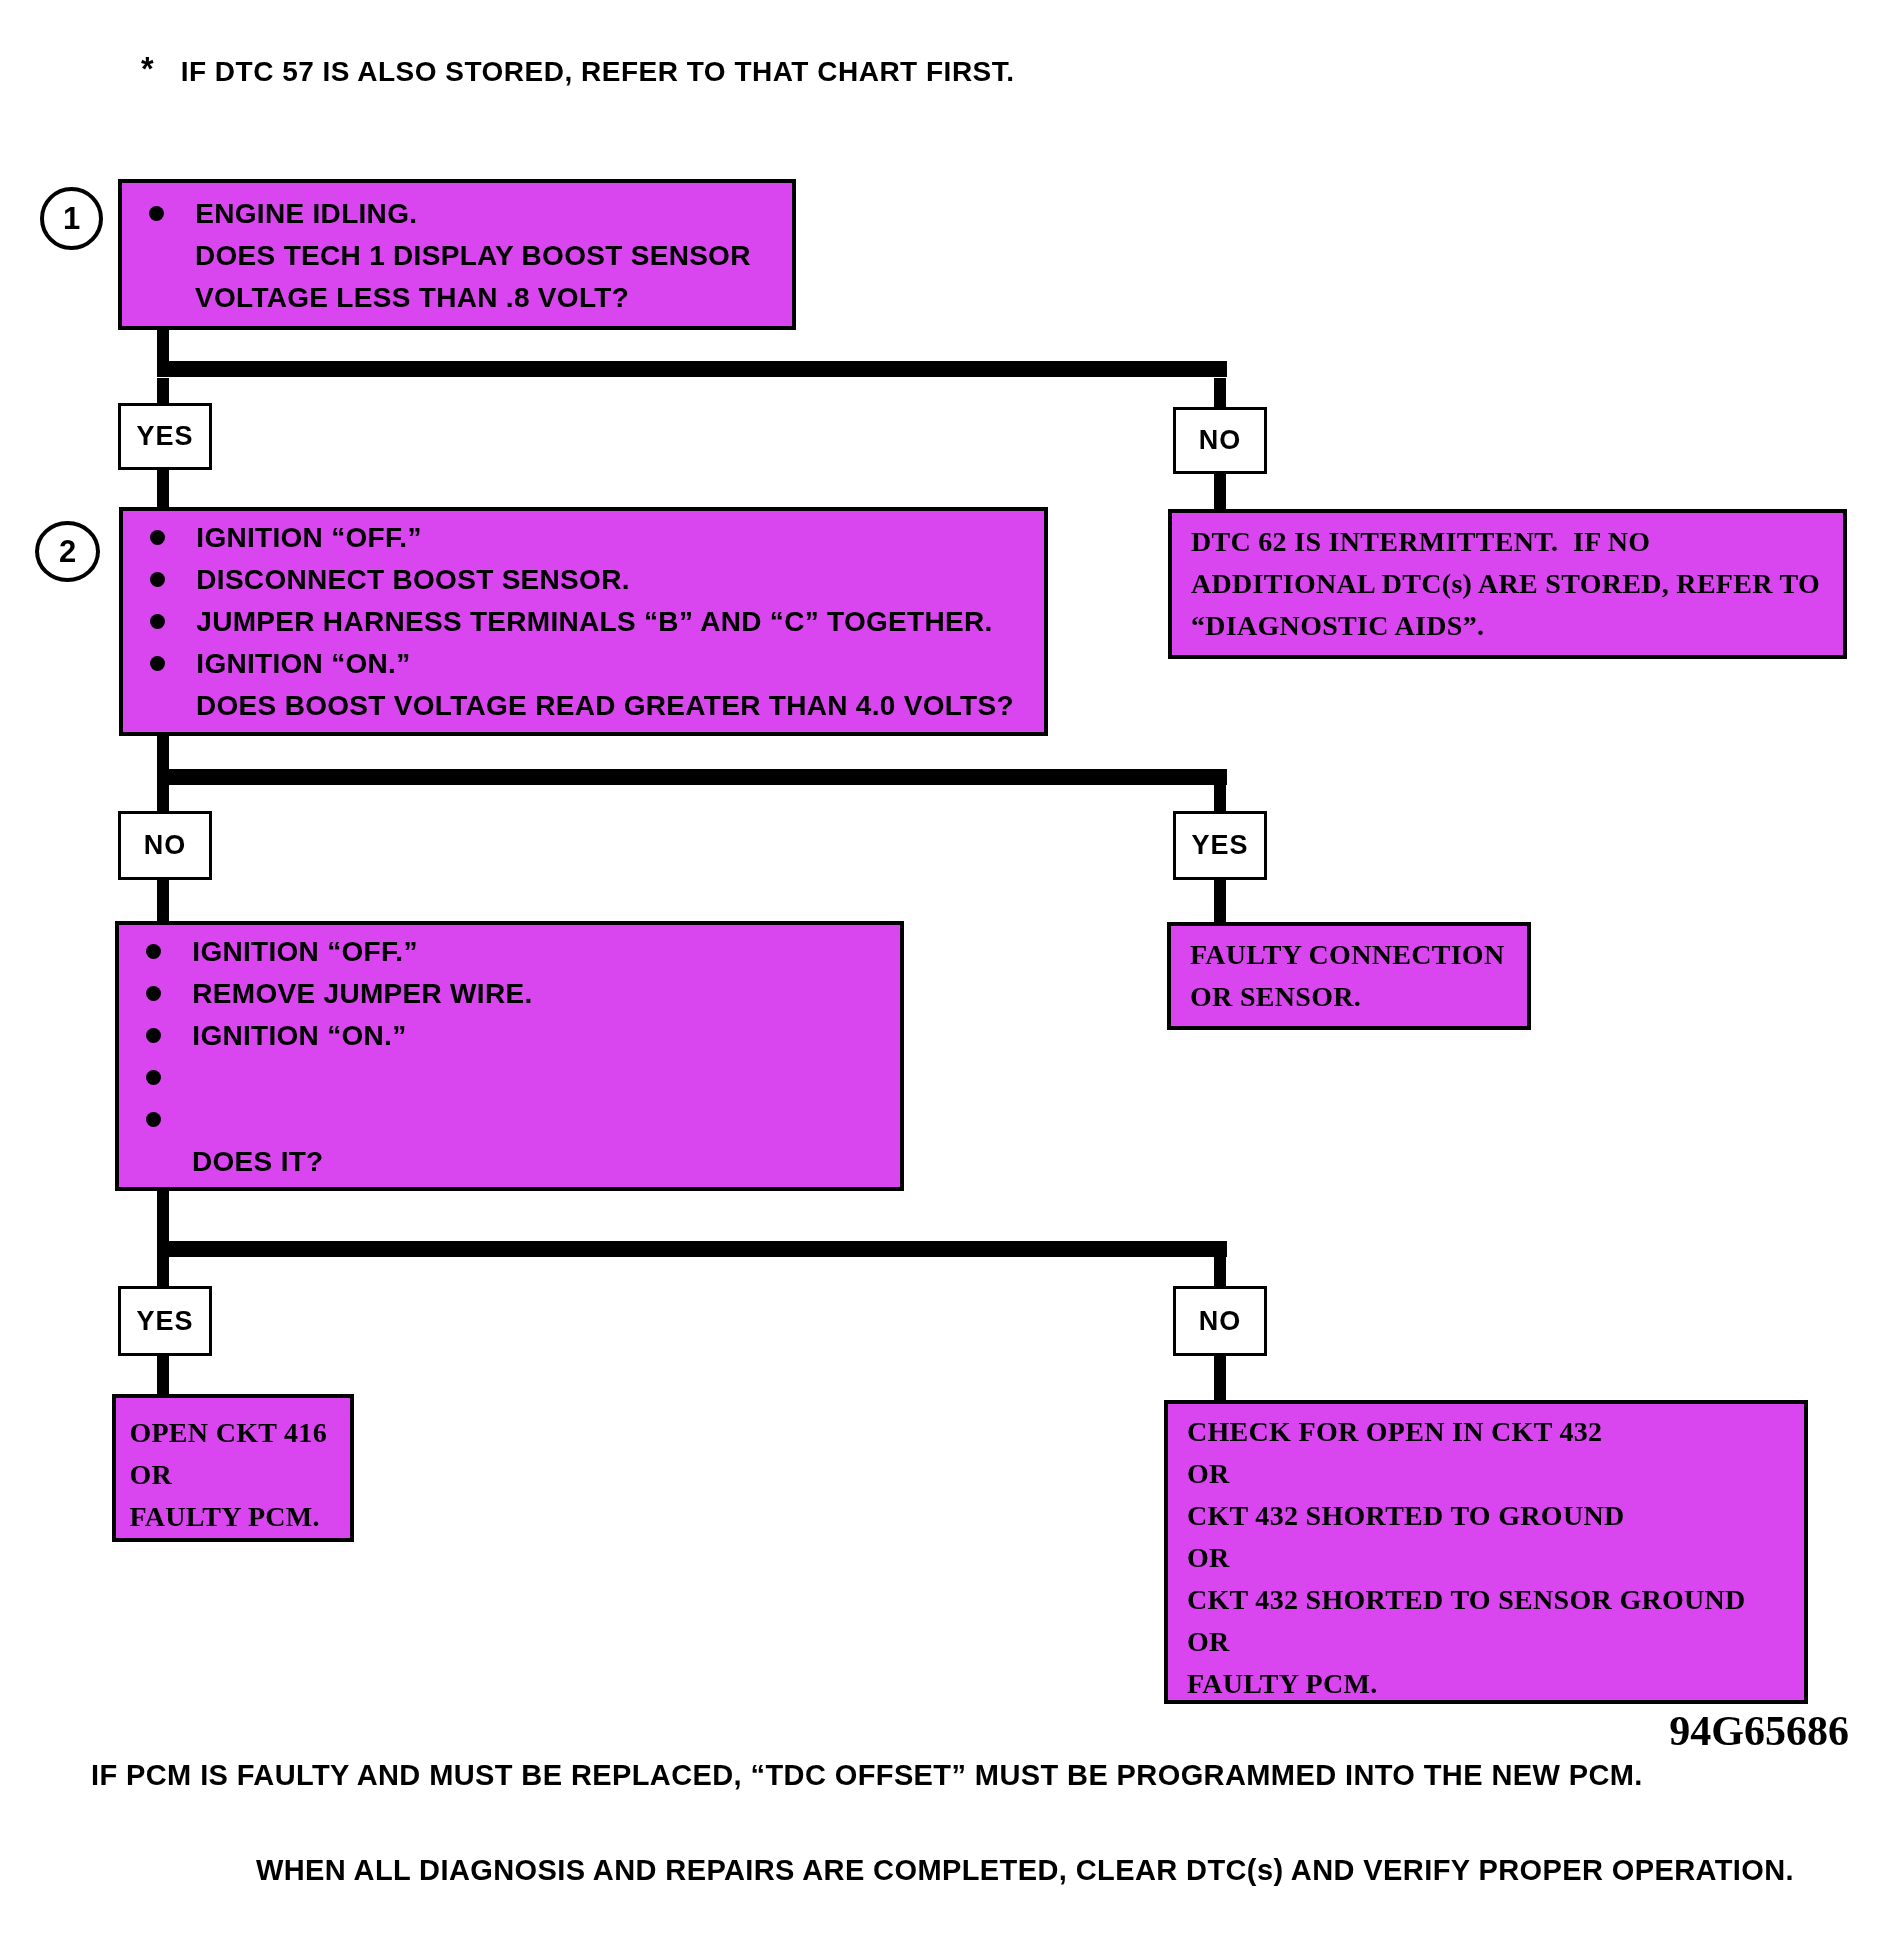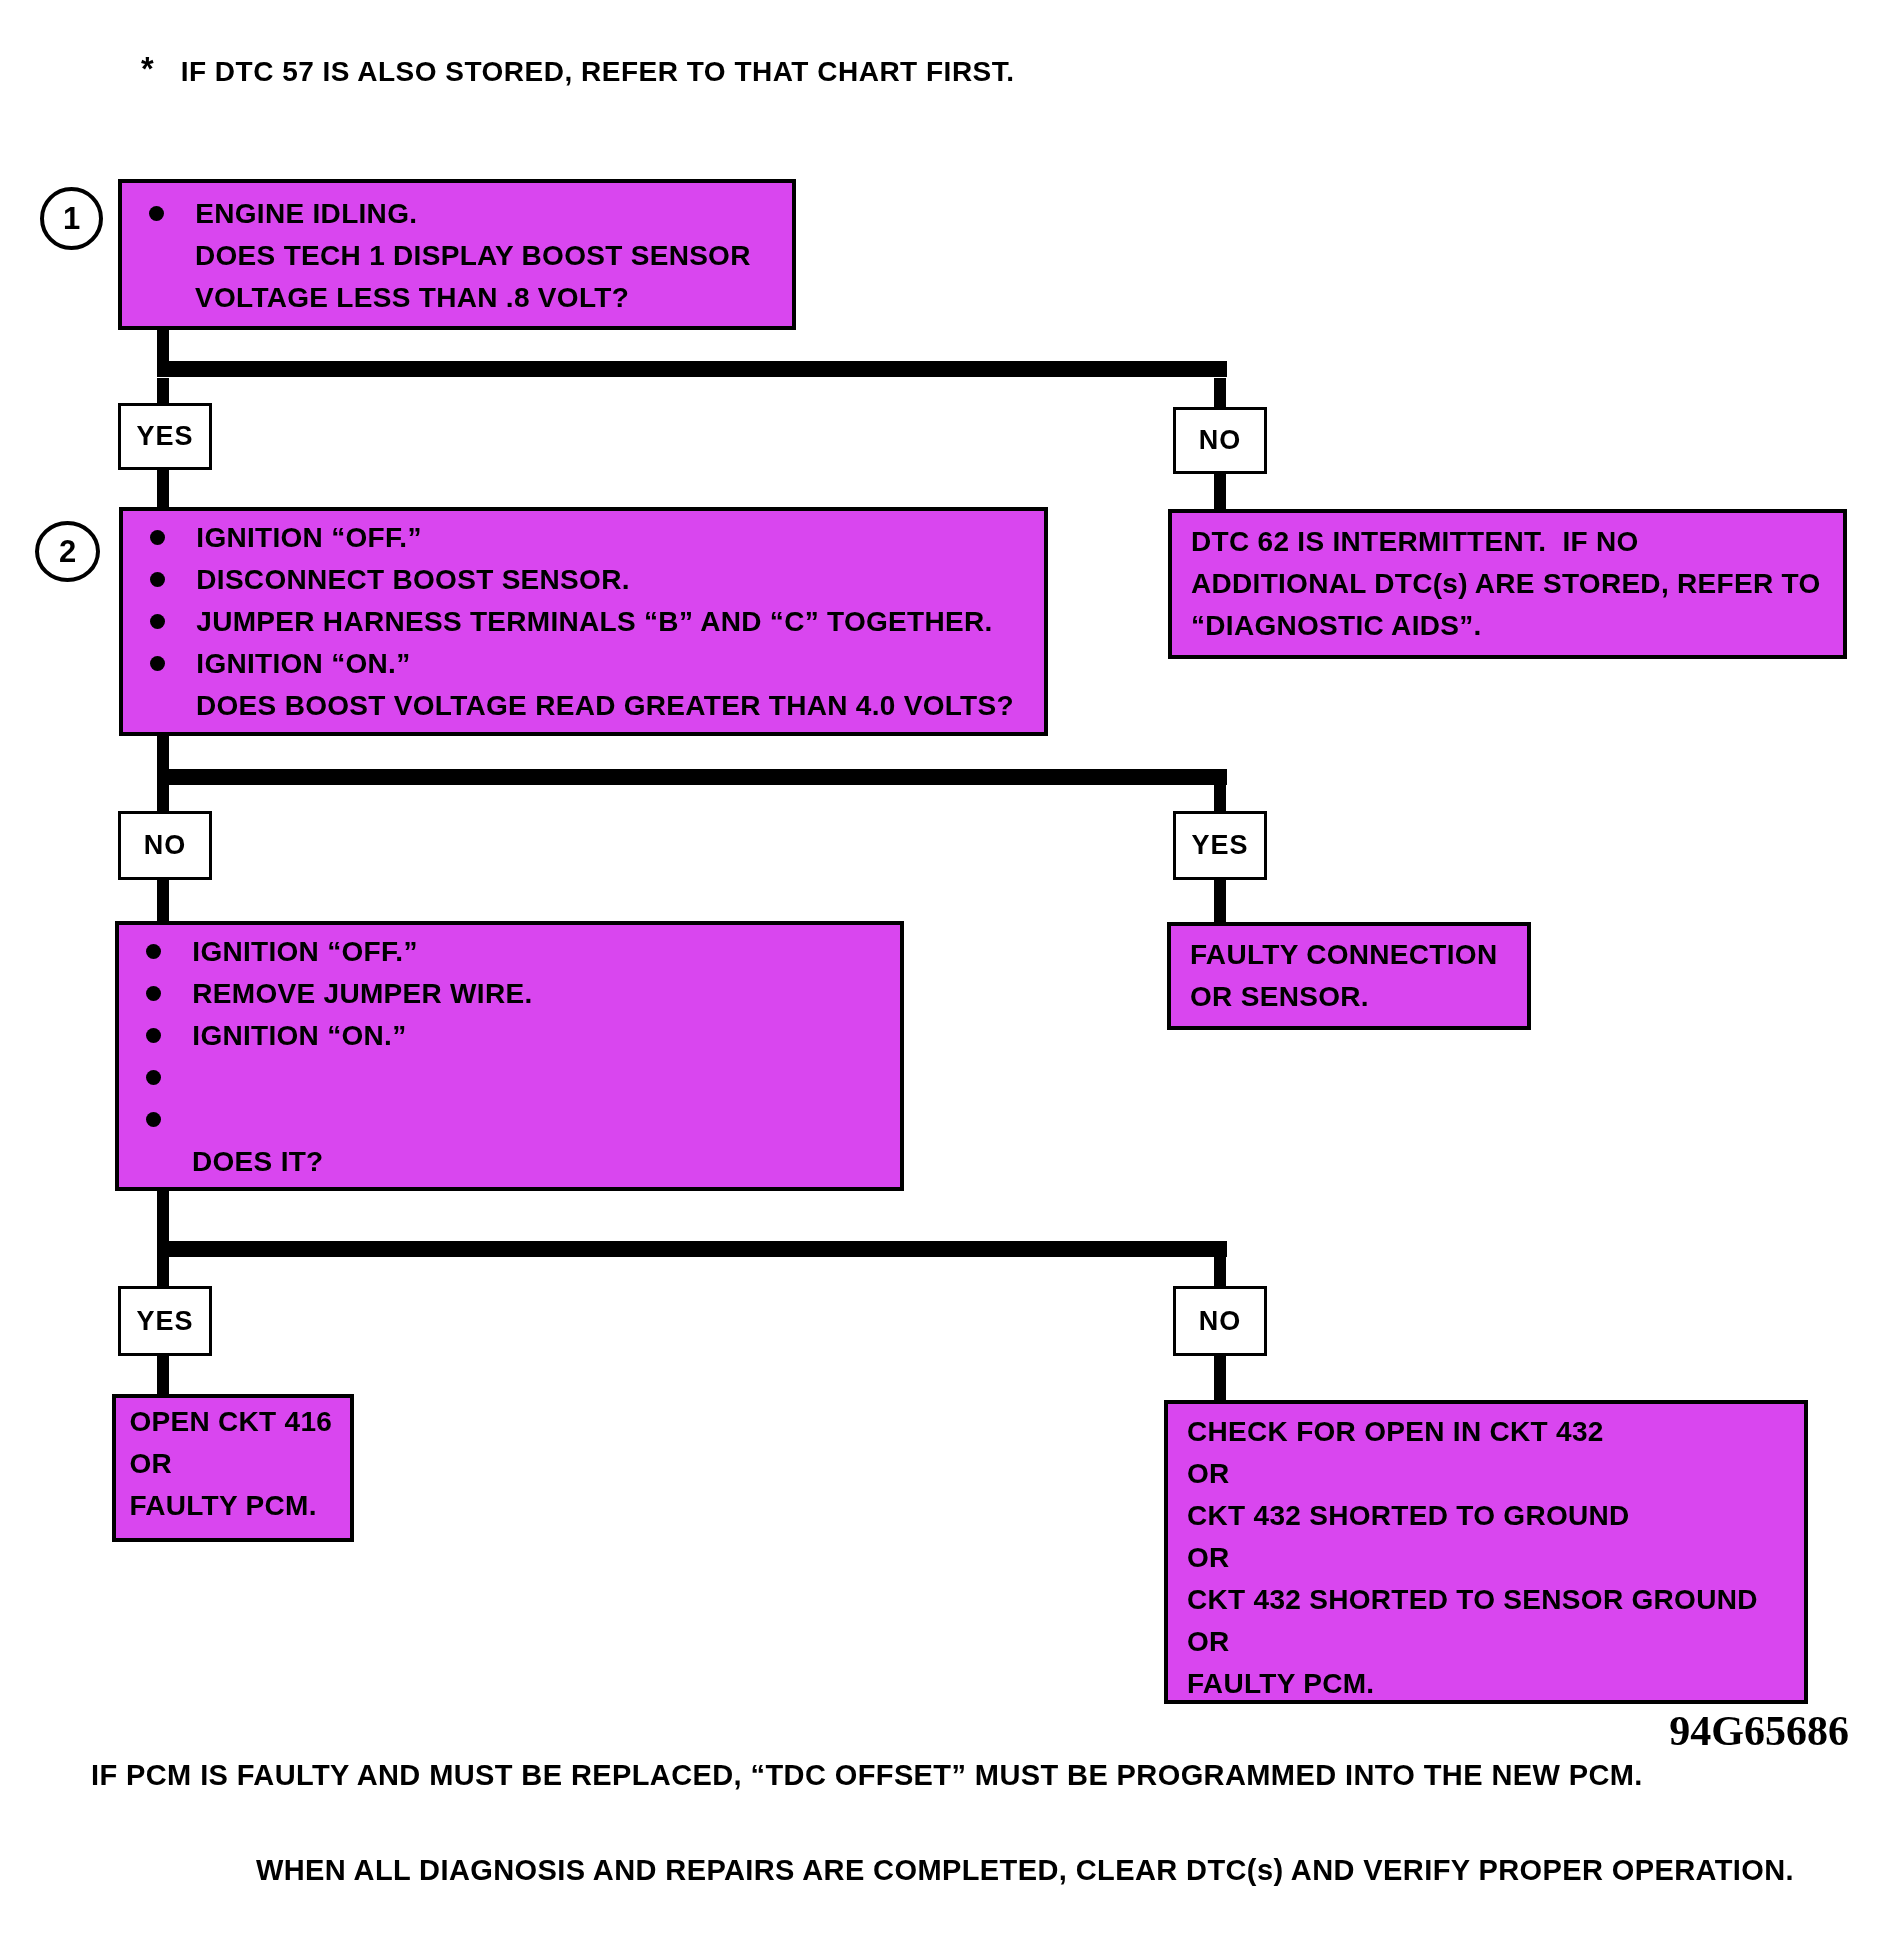--- a/index.html
+++ b/index.html
@@ -26,21 +26,21 @@
 
   
   .qbox{
     position:absolute;border:4.8px solid #000;background:#d946ef;
     box-sizing:border-box;
   }
   .qline{display:flex;align-items:center;height:42px;font-size:28px;letter-spacing:0.3px;white-space:nowrap;}
   .dot{width:15.3px;height:15.3px;border-radius:50%;background:#000;flex:none;margin:0 31px 0 27px;}
   .nodot{width:73px;flex:none;}
   .plain{padding-left:19px;}
-  .plain .qline{padding-left:0;}
+  .plain .qline{padding-left:0;font-family:Liberation Serif, serif;}
 
   
   .dbox{
     position:absolute;border:3.8px solid #000;background:#fff;
     display:flex;align-items:center;justify-content:center;
     font-size:27px;letter-spacing:1px;box-sizing:border-box;
   }
 
   
   .vline,.hline{position:absolute;background:#000;}
@@ -166,21 +166,21 @@
   <div class="hline" style="left:157px;top:1241px;width:1070px;height:16.3px;"></div>
   <div class="vline" style="left:157px;top:1257px;width:12.4px;height:29px;"></div>
   <div class="vline" style="left:1214px;top:1257px;width:12.4px;height:29px;"></div>
 
   <div class="dbox" style="left:118px;top:1286px;width:94px;height:70px;">YES</div>
   <div class="dbox" style="left:1173px;top:1286px;width:94px;height:70px;">NO</div>
 
   <div class="vline" style="left:157px;top:1355px;width:12.4px;height:40px;"></div>
   <div class="vline" style="left:1214px;top:1355px;width:12.4px;height:47px;"></div>
 
-  <div class="qbox plain" style="left:112px;top:1394px;width:242px;height:148px;padding-top:3px;padding-left:13.4px;">
+  <div class="qbox plain" style="left:112px;top:1394px;width:242px;height:148px;padding-top:14px;padding-left:13.4px;">
     <div class="qline">OPEN CKT 416</div>
     <div class="qline">OR</div>
     <div class="qline">FAULTY PCM.</div>
   </div>
 
   <div class="qbox plain" style="left:1164px;top:1400px;width:644px;height:304px;padding-top:7px;">
     <div class="qline">CHECK FOR OPEN IN CKT 432</div>
     <div class="qline">OR</div>
     <div class="qline">CKT 432 SHORTED TO GROUND</div>
     <div class="qline">OR</div>

